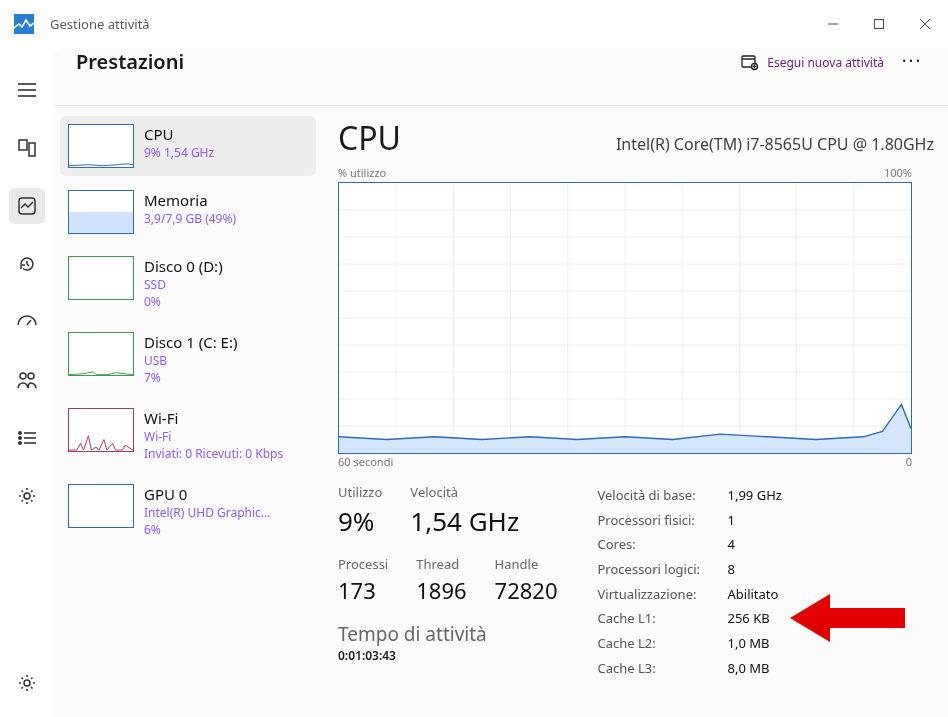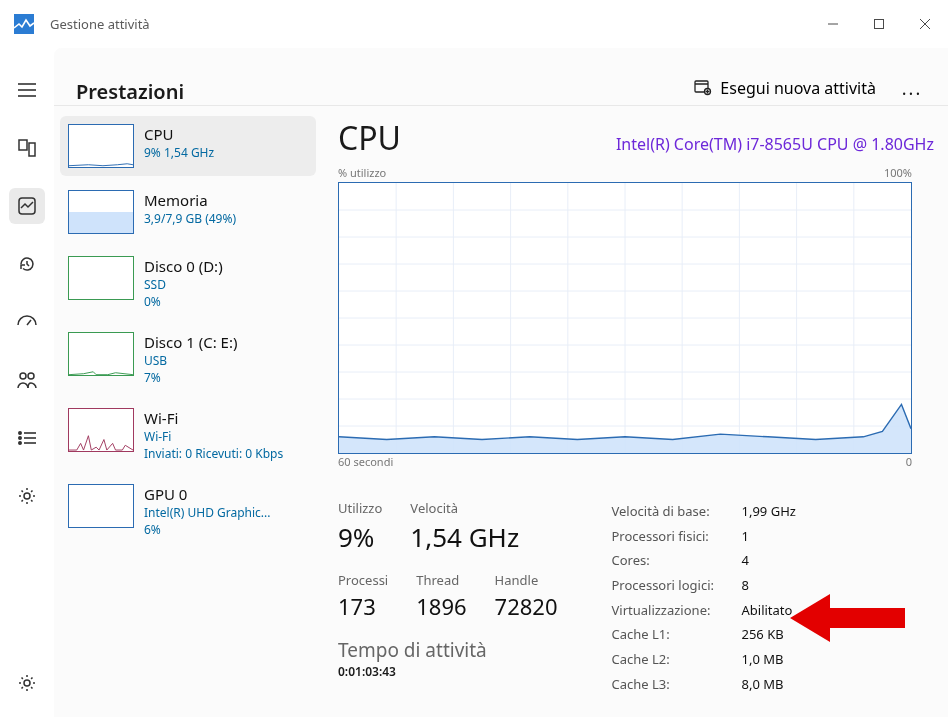--- a/index.html
+++ b/index.html
@@ -8,42 +8,42 @@
   .titlebar .app-icon { width: 24px; height: 24px; margin-right: 14px; display:flex; align-items:center; justify-content:center;}
   .titlebar .app-title { font-size: 13px; color: #5b5b5b; flex: 1; }
   .titlebar .win-controls { display: flex; }
   .titlebar .win-controls div { width: 46px; height: 32px; display: flex; align-items: center; justify-content: center; color: #4a4a4a; font-size: 12px; cursor:pointer; }
   .body { display: flex; height: calc(717px - 48px); }
   .rail { width: 54px; display: flex; flex-direction: column; align-items: center; padding-top: 24px; gap: 22px; }
   .rail .rail-btn { width: 36px; height: 36px; border-radius: 6px; display:flex; align-items:center; justify-content:center; color:#333; cursor:pointer;}
   .rail .rail-btn.active { background: #eaeaea; }
   .rail .spacer-grow { flex:1; }
   .content { flex:1; display:flex; flex-direction:column; border-radius: 8px 0 0 0; background: #fbfbfb; overflow:hidden; border-left:0; }
-  .header { height: 58px; display:flex; align-items:flex-end; padding: 0 22px; gap:12px; border-bottom:1px solid #e8e8e8; background:#fbfbfb;}
+  .header { height: 58px; display:flex; align-items:flex-start; padding: 0 22px; gap:4px; border-bottom:1px solid #e8e8e8; background:#fbfbfb;}
   .header h1 { font-size: 20px; font-weight:600; flex:1;}
-  .new-task { display:flex; align-items:center; gap:8px; font-size:16px; color:#000000; padding:6px 10px; border-radius:4px; cursor:pointer;}
+  .new-task { display:flex; align-items:center; gap:8px; font-size:12px; color:#701a75; padding:6px 10px; border-radius:4px; cursor:pointer;}
   .more-btn { font-size:18px; letter-spacing:2px; width:28px; text-align:center; cursor:pointer;}
   .main { flex:1; display:flex; background:#fbfbfb; }
   .sidelist { width: 268px; padding: 10px 6px; background:#fbfbfb; overflow:hidden;}
   .li-item { display:flex; gap:10px; padding:8px 8px; border-radius:6px; cursor:pointer; margin-bottom:6px;}
   .li-item.active { background:#ededed; }
   .thumb { width:66px; height:44px; border:1px solid #2b6bb2; background:#fff; position:relative; overflow:hidden;}
   .thumb.memory .fill { position:absolute; bottom:0; left:0; right:0; height:50%; background:#cfe3fb;}
   .thumb.wifi svg { width:100%; height:100%;}
   .li-text .li-title { font-size:15px; color:#111;}
-  .li-text .li-sub { font-size:12px; color:#0369a1; max-width:170px; white-space:nowrap; overflow:hidden; text-overflow:ellipsis;}
+  .li-text .li-sub { font-size:12px; color:#8b5cf6; max-width:170px; white-space:nowrap; overflow:hidden; text-overflow:ellipsis;}
   .detail { flex:1; padding: 10px 14px 10px 16px; }
   .detail-top { display:flex; justify-content:space-between; align-items:baseline; }
   .detail-top h2 { font-size:32px; font-weight:400;}
-  .cpu-model { font-size:16px; color:#6d28d9;}
+  .cpu-model { font-size:16px; color:#404040;}
   .axis-labels { display:flex; justify-content:space-between; font-size:11px; color:#777; margin-top:6px;}
   .chart-box { width:574px; height:272px; border:1px solid #2b6bb2; background:#fff; position:relative; margin-top:2px;}
   .chart-box svg { width:100%; height:100%; display:block;}
   .axis-bottom { display:flex; justify-content:space-between; font-size:11px; color:#777; margin-top:0; width:574px;}
-  .stats-row { display:flex; margin-top:30px; gap:54px;}
+  .stats-row { display:flex; margin-top:14px; gap:40px;}
   .stats-left { display:flex; flex-direction:column; gap:16px;}
   .big-stats { display:flex; gap:28px;}
   .stat-block .stat-label { font-size:13px; color:#666;}
   .stat-block .stat-value { font-size:26px; font-weight:400; color:#111; margin-top:2px;}
   .med-stats { display:flex; gap:28px;align-items:center;}
   .med-stats .stat-value { font-size:22px;}
   .uptime-label { font-size:19px; color:#666;}
   .uptime-value { font-size:12px; font-weight:600;}
   .spec-table { font-size:13px; line-height:1.9; position:relative;}
   .spec-table .row { display:flex;}

